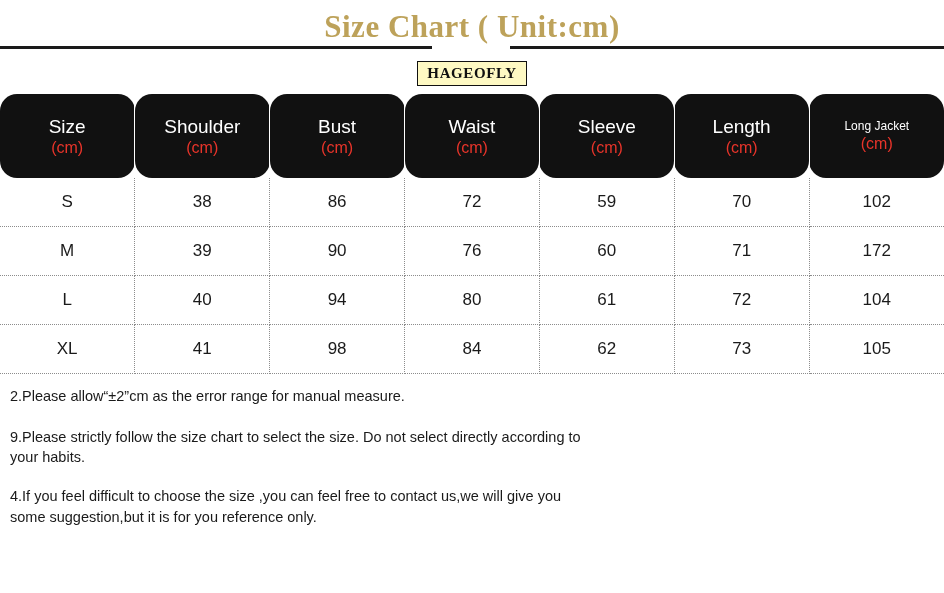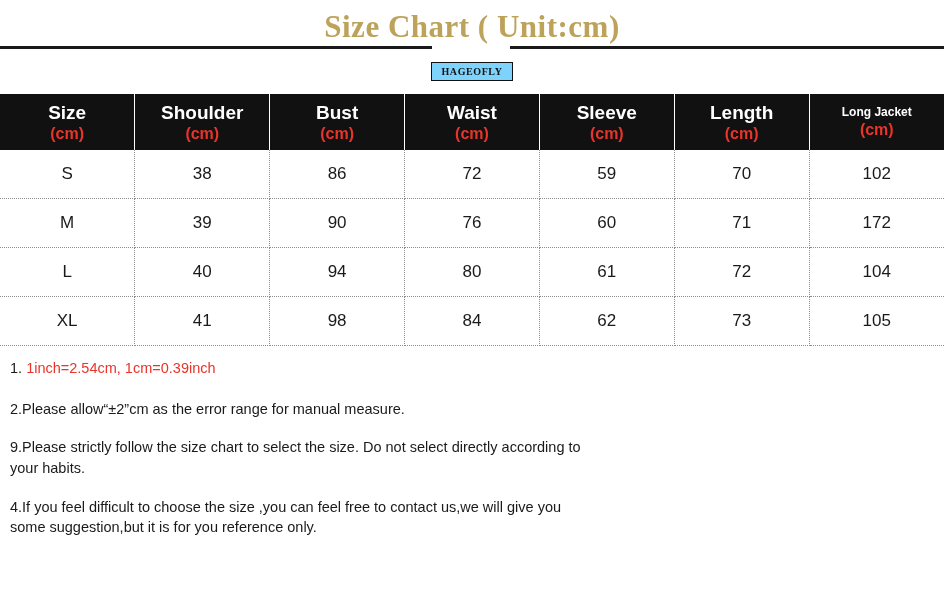--- a/index.html
+++ b/index.html
@@ -55,43 +55,44 @@
   
   .brand-wrap {
     text-align: center;
     margin-top: 16px;
     height: 24px;
   }
   .brand {
     display: inline-block;
     border: 1px solid #111111;
     padding: 3px 9px 3px 9px;
-    font-size: 10px;
+    font-size: 15px;
     font-weight: bold;
     letter-spacing: 0.6px;
     font-family: "Liberation Serif", serif;
     color: #111111;
-    background: #7dd3fc;
+    background: #fef9c3;
   }
 
   
   table.size-table {
     border-collapse: collapse;
     width: 944px;
     margin-top: 9px;
     table-layout: fixed;
   }
   table.size-table th {
     background: #111111;
     color: #ffffff;
     height: 52px;
     vertical-align: middle;
-    font-weight: bold;
+    font-weight: normal;
     border-right: 1px solid #ffffff;
-    padding: 2px;
+    padding: 16px;
+    border-radius: 17px;
   }
   table.size-table th:last-child { border-right: none; }
   .th-main {
     display: block;
     font-size: 19px;
     line-height: 1.05;
     font-family: "Liberation Sans", sans-serif;
   }
   .th-main.small { font-size: 12px; }
   .th-unit {
@@ -211,23 +212,20 @@
         <td>98</td>
         <td>84</td>
         <td>62</td>
         <td>73</td>
         <td>105</td>
       </tr>
     </tbody>
   </table>
 
   <div class="notes">
-    <p class="note">
-      <span>1. </span><span class="red">1inch=2.54cm, 1cm=0.39inch</span>
-    </p>
     <p class="note">2.Please allow“±2”cm as the error range for manual measure.</p>
     <p class="note">
       <span class="note-line">9.Please strictly follow the size chart  to select the size. Do not select directly according to</span>
       <span class="note-line">your habits.</span>
     </p>
     <p class="note">
       <span class="note-line">4.If you feel difficult to choose the size ,you can feel free to contact us,we will give you</span>
       <span class="note-line">some suggestion,but it is for you reference only.</span>
     </p>
   </div>

